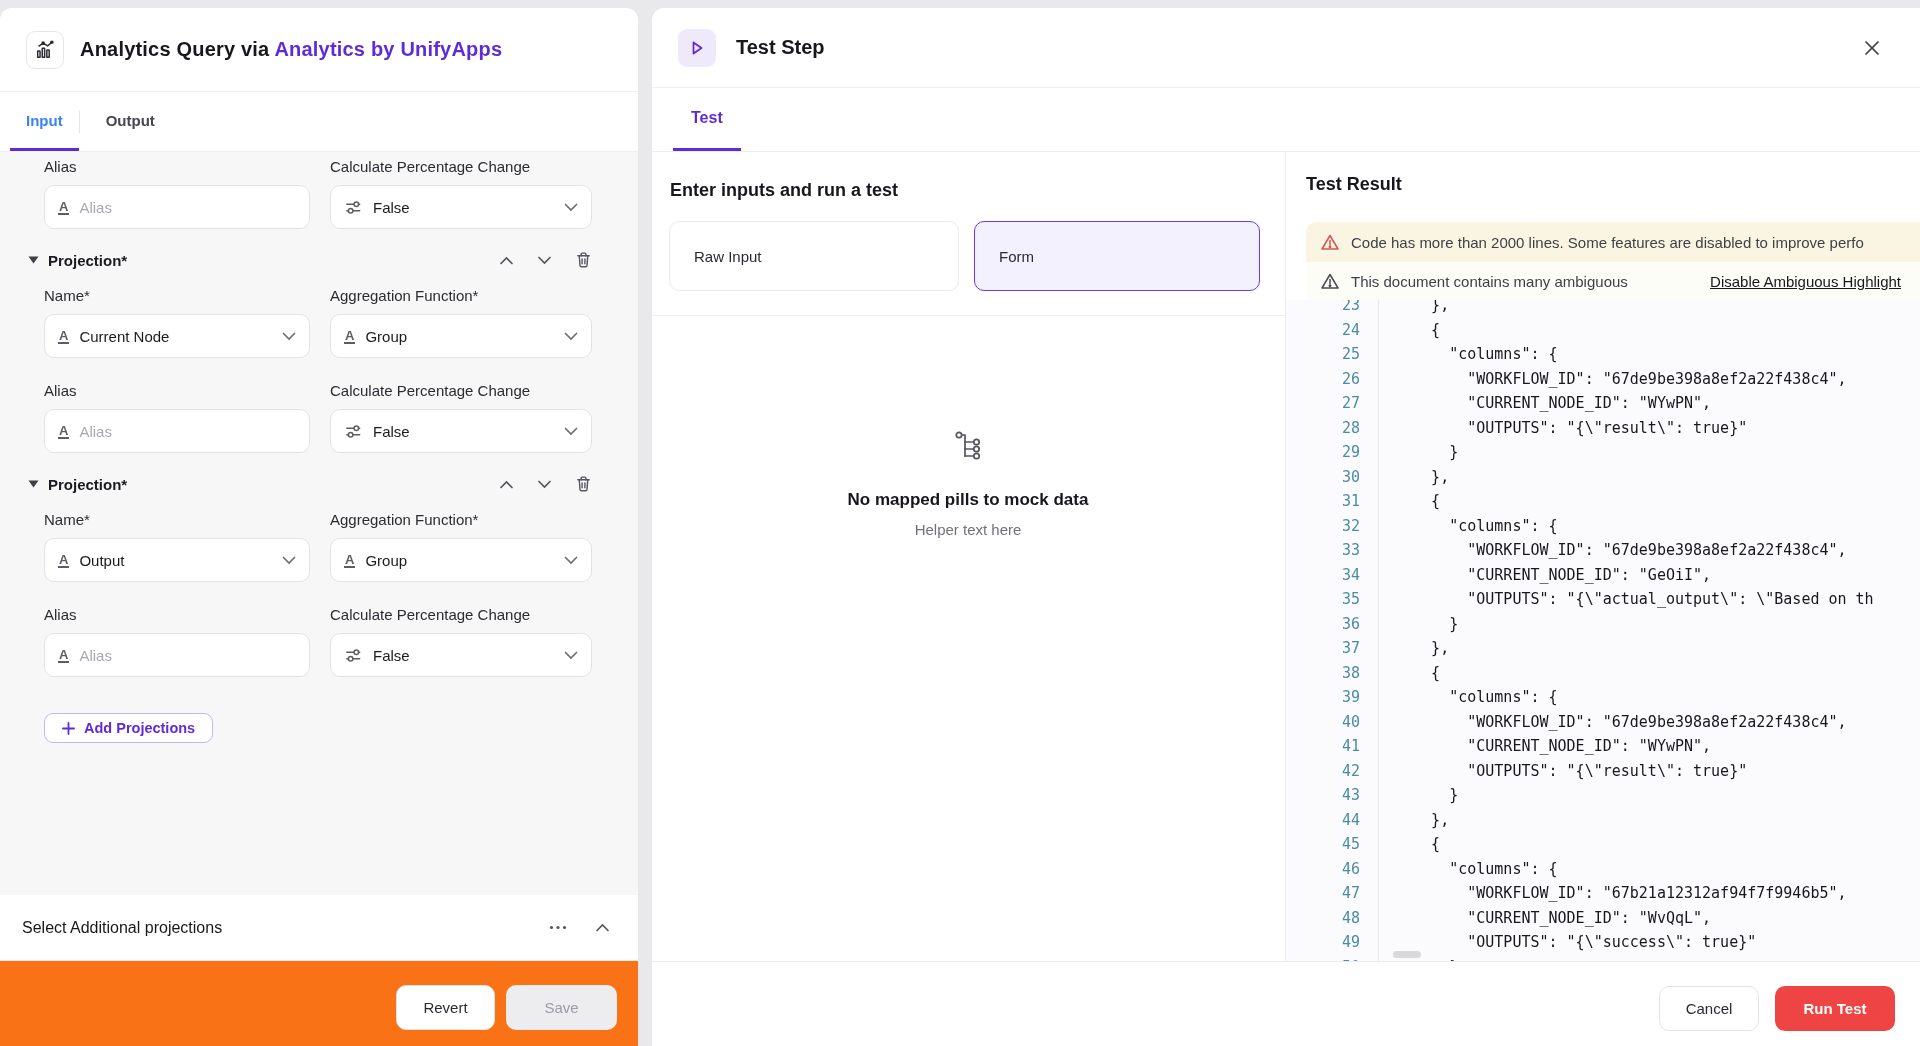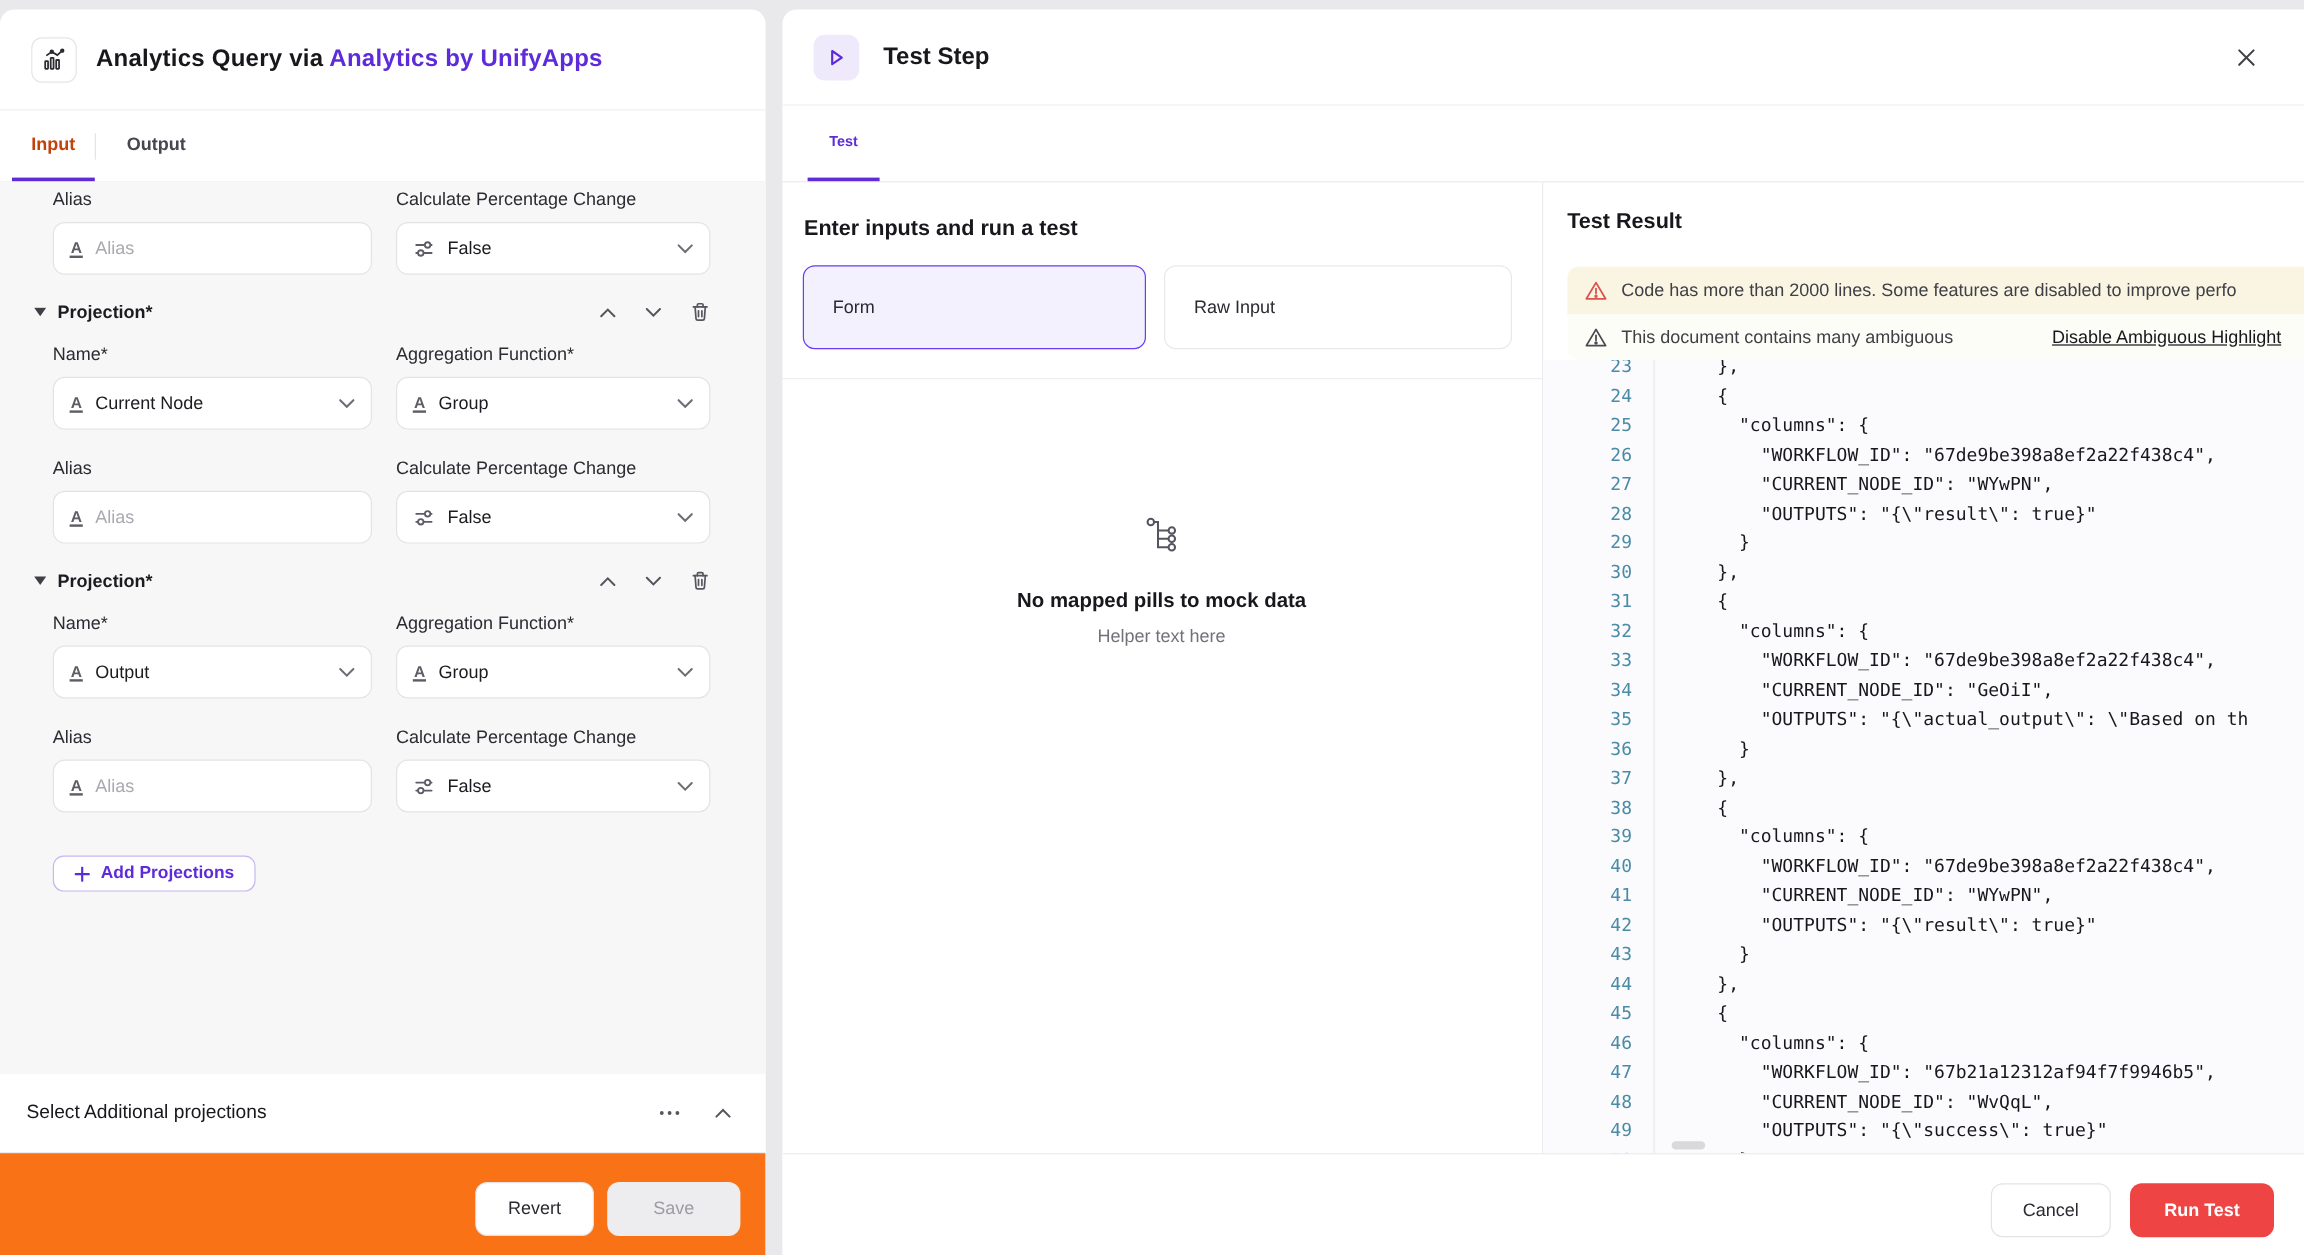--- a/index.html
+++ b/index.html
@@ -36,21 +36,21 @@
   }
   .lp-title { margin-left:16px; font-size:20px; font-weight:700; color:#17171c; letter-spacing:.2px; }
   .lp-title .app-link { color:#5e2bd9; cursor:pointer; }
 
   .tabbar { height:60px; flex:none; display:flex; align-items:stretch; border-bottom:1px solid #f0f0f2; }
   .tab {
     display:flex; align-items:center; padding:0 16px; margin-left:10px;
     font-size:15px; font-weight:700; color:#46464e; cursor:pointer;
     border-bottom:3px solid transparent;
   }
-  .tab.active { color:#c2410c; border-bottom-color:#5e2bd9; }
+  .tab.active { color:#3b82f6; border-bottom-color:#5e2bd9; }
   .tab-sep { width:1px; height:22px; background:#e4e4e8; align-self:center; }
 
   .lp-form {
     flex:none; height:743px; background:#f7f7f8; overflow:hidden;
     padding:4px 24px 0 28px;
   }
   .field-grid {
     display:grid; grid-template-columns:266px 262px; column-gap:20px;
     margin:0 0 22px 16px; align-items:start;
   }
@@ -111,21 +111,21 @@
   .play-box {
     width:38px; height:38px; background:#eeeafc; border-radius:9px; flex:none;
     display:flex; align-items:center; justify-content:center;
   }
   .rp-title { margin-left:20px; font-size:20px; font-weight:700; color:#17171c; }
   .close-btn { margin-left:auto; background:none; border:none; cursor:pointer; padding:4px; display:flex; }
 
   .rp-tabbar { height:64px; flex:none; display:flex; border-bottom:1px solid #ececef; }
   .rp-tab {
     margin-left:21px; padding:0 18px; display:flex; align-items:center;
-    font-size:12px; font-weight:700; color:#5e2bd9; border-bottom:3px solid #5e2bd9; cursor:pointer;
+    font-size:16px; font-weight:700; color:#5e2bd9; border-bottom:3px solid #5e2bd9; cursor:pointer;
   }
 
   .rp-content { flex:none; height:809px; display:flex; min-height:0; }
 
   .pane-input { width:634px; flex:none; border-right:1px solid #ececef; position:relative; }
   .pi-heading { margin:28px 0 0 18px; font-size:18px; font-weight:700; color:#17171c; }
   .mode-row { display:flex; gap:15px; margin:20px 0 0 17px; }
   .mode-btn {
     height:70px; border-radius:10px; display:flex; align-items:center; padding:0 24px;
     font-size:15px; color:#2a2a31; cursor:pointer; background:#fff;
@@ -430,22 +430,22 @@
 
   <div class="rp-tabbar">
     <div class="rp-tab">Test</div>
   </div>
 
   <div class="rp-content">
 
     <div class="pane-input">
       <div class="pi-heading">Enter inputs and run a test</div>
       <div class="mode-row">
+        <button class="mode-btn inactive">Raw Input</button>
         <button class="mode-btn active">Form</button>
-        <button class="mode-btn inactive">Raw Input</button>
       </div>
       <div class="pi-divider"></div>
       <div class="empty-state">
         <svg class="tree-icon" width="34" height="32" viewBox="0 0 32 32" fill="none" stroke="#55555e" stroke-width="1.7" stroke-linecap="round">
           <circle cx="7" cy="5" r="2.7"></circle>
           <path d="M9.7 5 H13 V26"></path>
           <path d="M13 12 H21.5"></path>
             <circle cx="24.5" cy="12" r="2.7"></circle>
           <path d="M13 19 H21.5"></path>
             <circle cx="24.5" cy="19" r="2.7"></circle>

